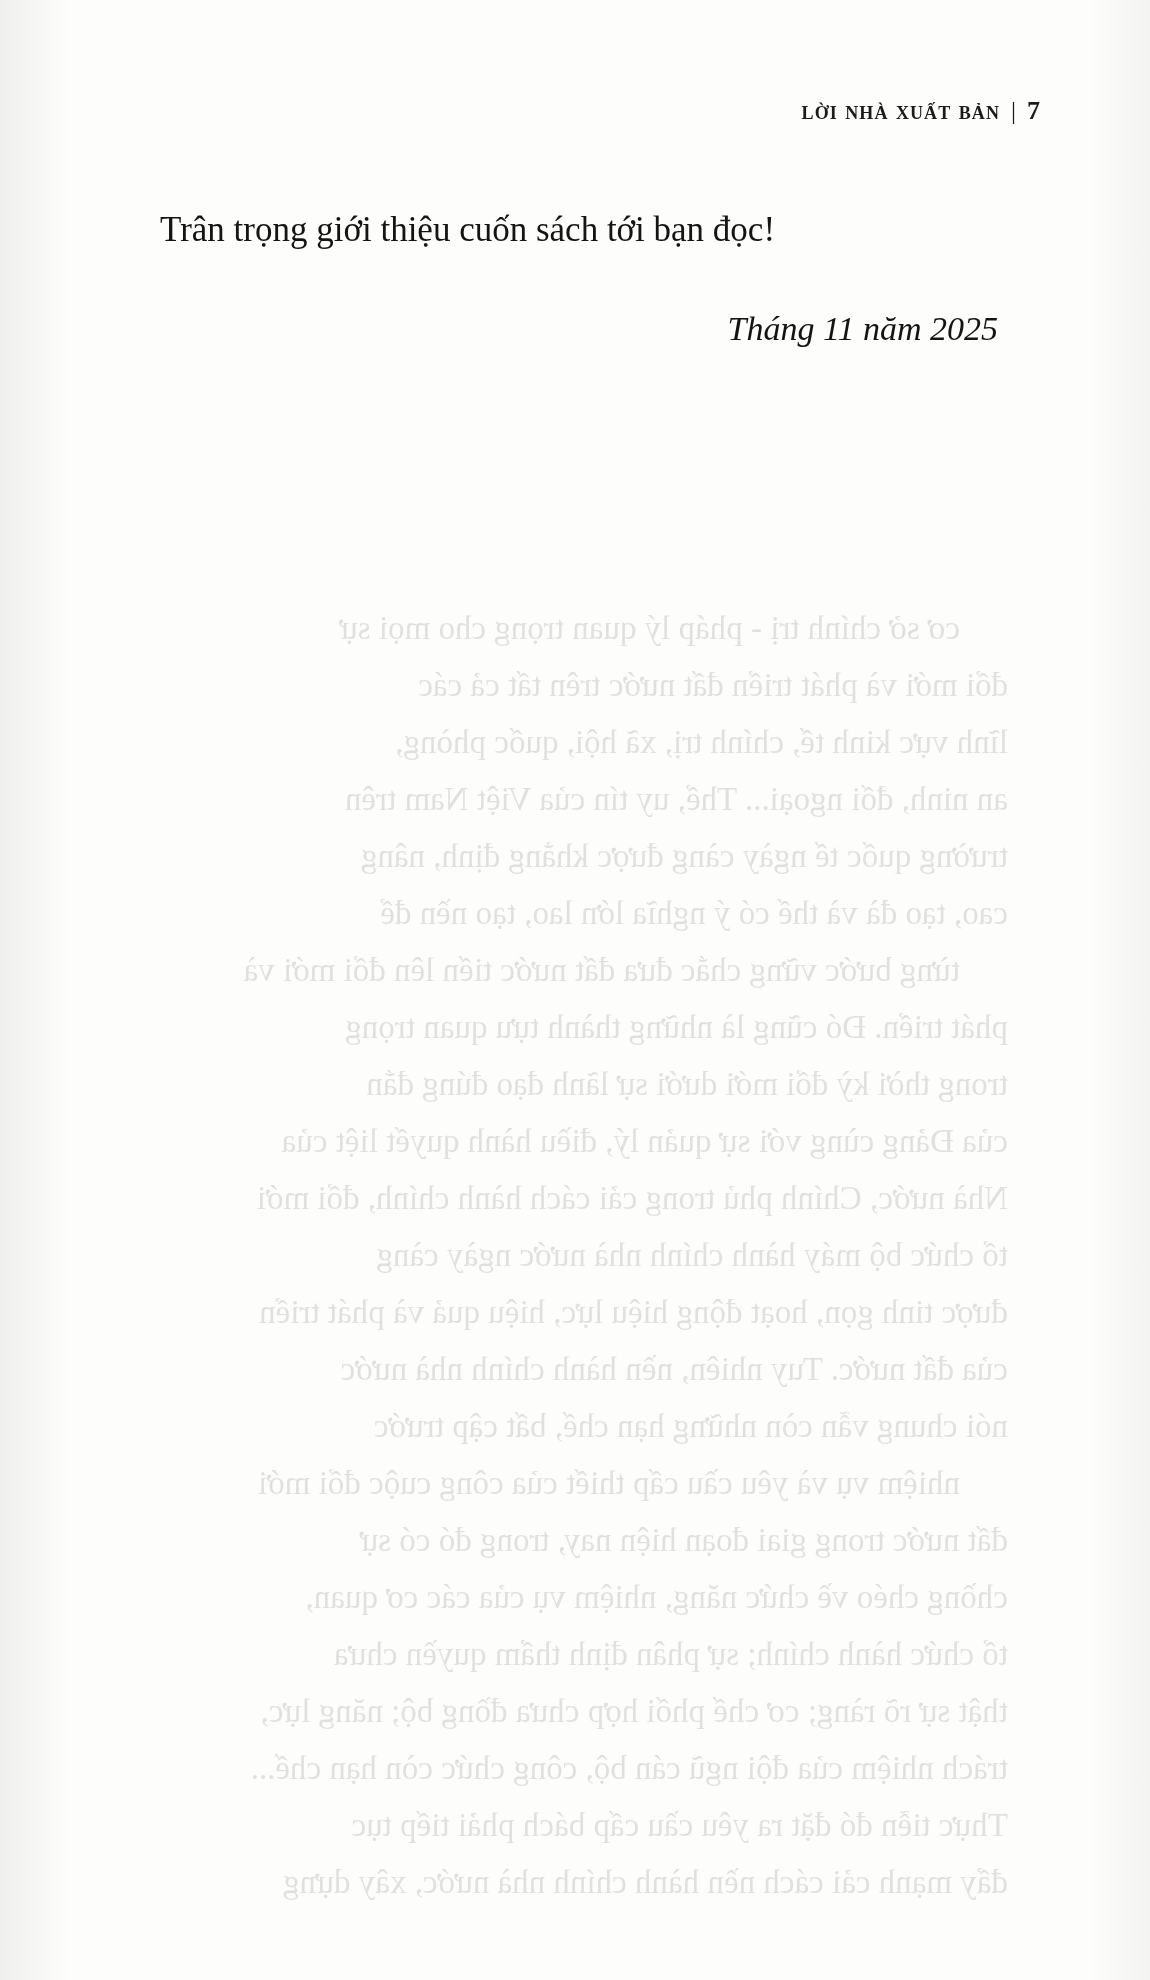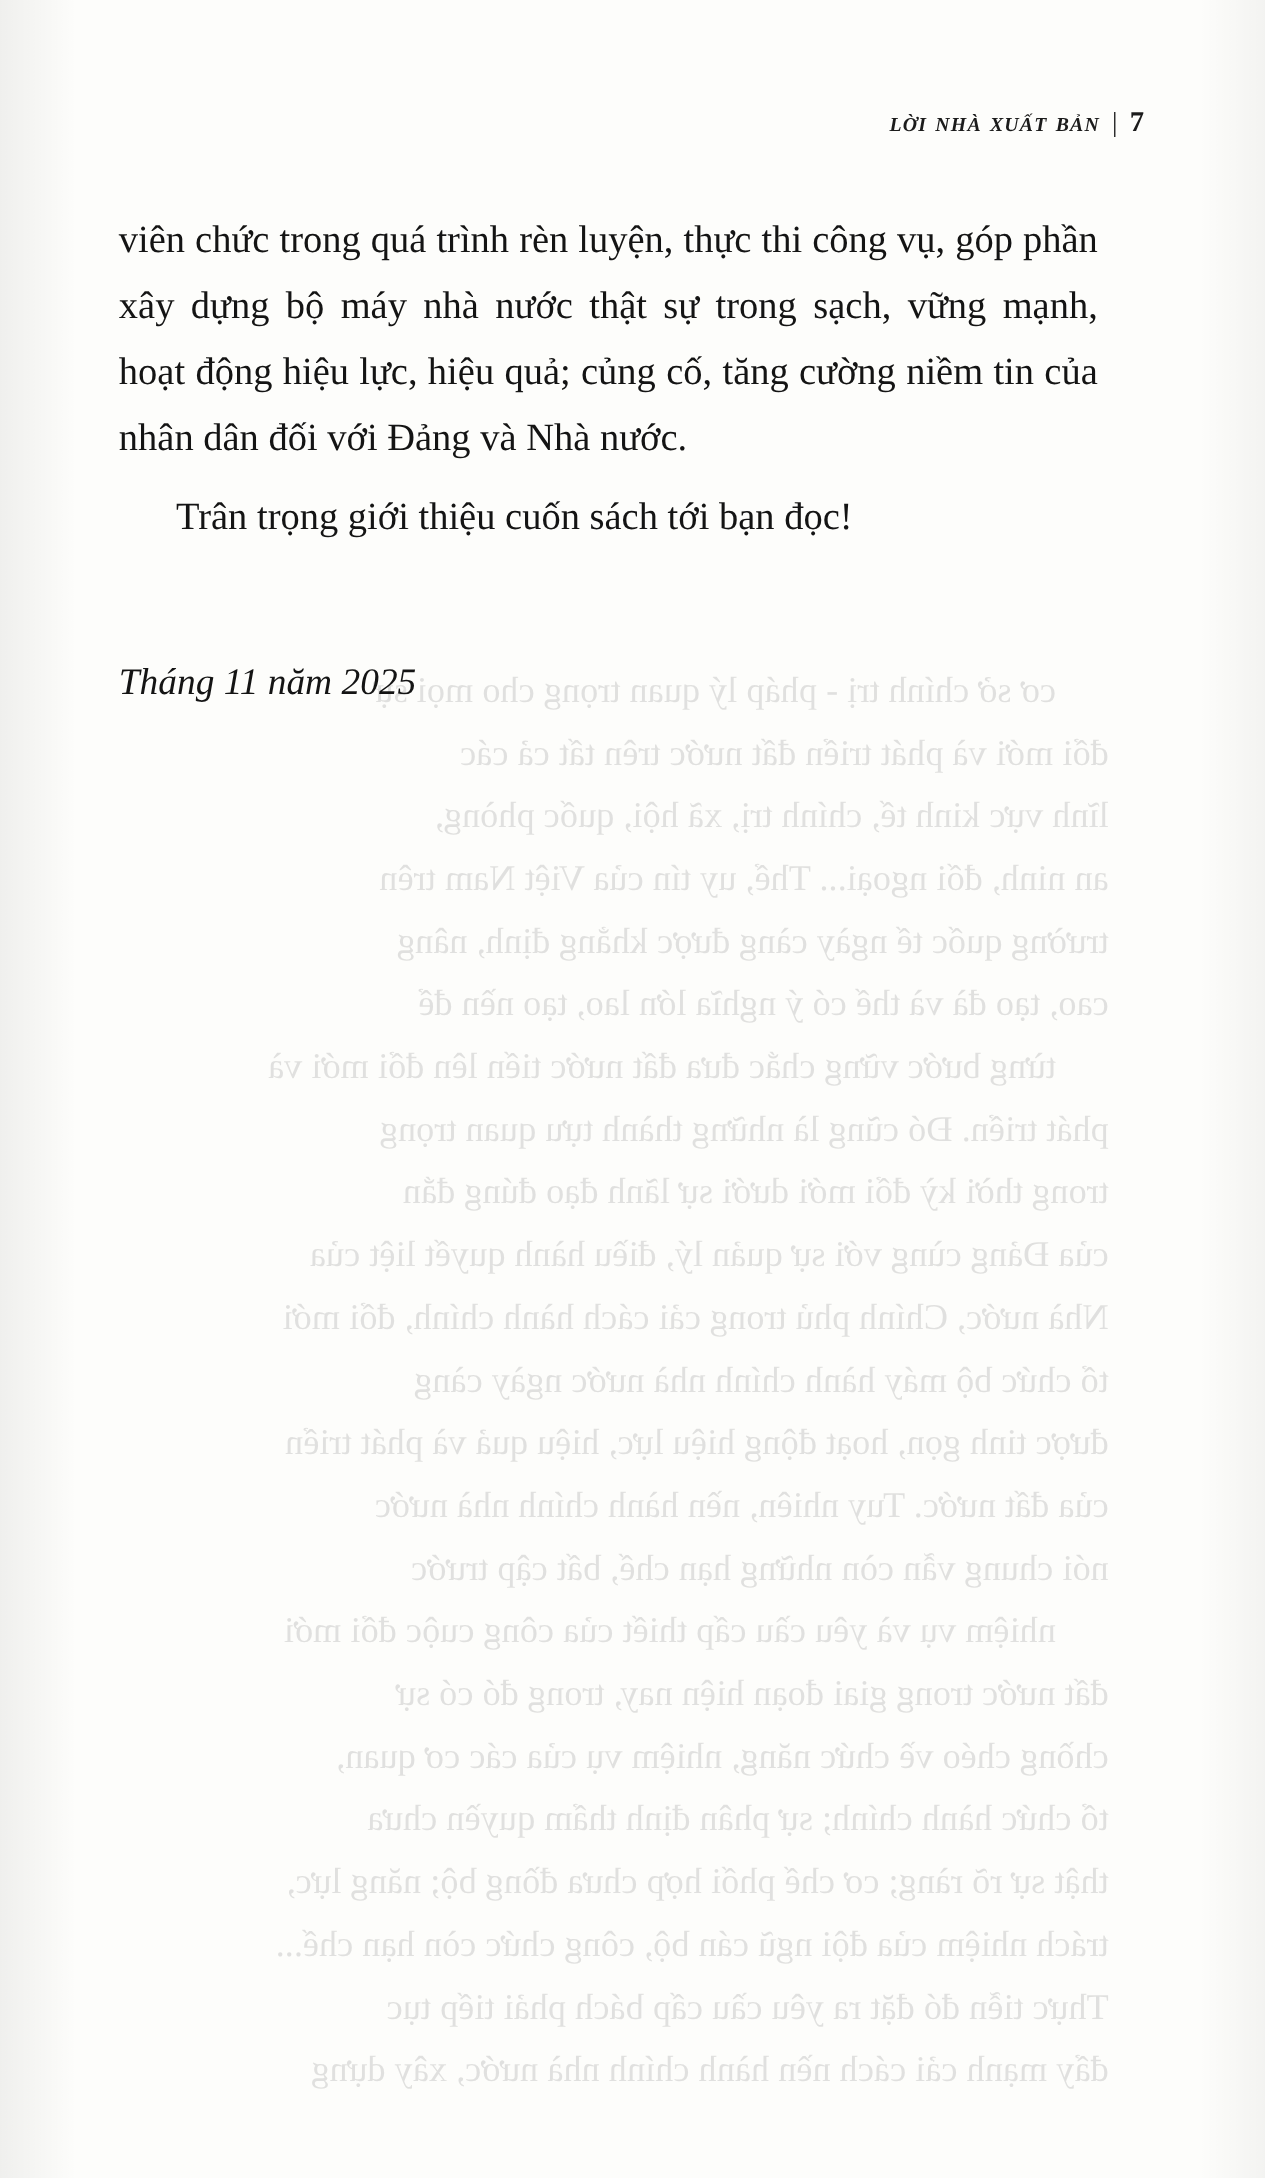--- a/index.html
+++ b/index.html
@@ -51,21 +51,20 @@
     gap: 10px;
     font-family: "Liberation Serif", serif;
   }
   .running-head .rh-title {
     font-variant: small-caps;
     text-transform: lowercase;
     letter-spacing: 1.1px;
     font-size: 25px;
     font-weight: 700;
     color: #1b1b1b;
-    font-style: italic;
   }
   .running-head .rh-sep {
     font-size: 25px;
     color: #1b1b1b;
     font-weight: 400;
     padding: 0 1px;
   }
   .running-head .rh-page {
     font-size: 26px;
     font-weight: 700;
@@ -86,22 +85,22 @@
     text-justify: inter-word;
     margin: 0;
     color: #141414;
   }
   .para.indent {
     text-indent: 52px;
     margin-top: 12px;
   }
 
   .closing {
-    margin-top: 96px;
-    text-align: left;
+    margin-top: 44px;
+    text-align: right;
   }
   .closing .date {
     font-style: italic;
     font-size: 34px;
     line-height: 50px;
     color: #141414;
   }
   .closing .publisher {
     font-size: 37px;
     line-height: 54px;
@@ -162,21 +161,20 @@
       <p>đẩy mạnh cải cách nền hành chính nhà nước, xây dựng</p>
     </div>
 
   <div class="running-head">
     <span class="rh-title">Lời Nhà xuất bản</span>
     <span class="rh-sep">|</span>
     <span class="rh-page">7</span>
   </div>
 
   <div class="content">
-    <p class="para">viên chức trong quá trình rèn luyện, thực thi công vụ, góp phần xây dựng bộ máy nhà nước thật sự trong sạch, vững mạnh, hoạt động hiệu lực, hiệu quả; củng cố, tăng cường niềm tin của nhân dân đối với Đảng và Nhà nước.</p>
     <p class="para indent">Trân trọng giới thiệu cuốn sách tới bạn đọc!</p>
 
     <div class="closing">
       <div class="date">Tháng 11 năm 2025</div>
     </div>
   </div>
 
 </div>
 
 </body></html>

